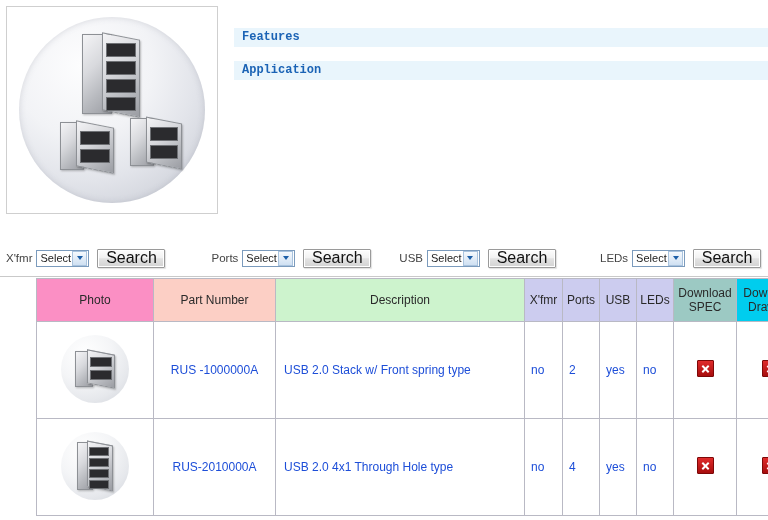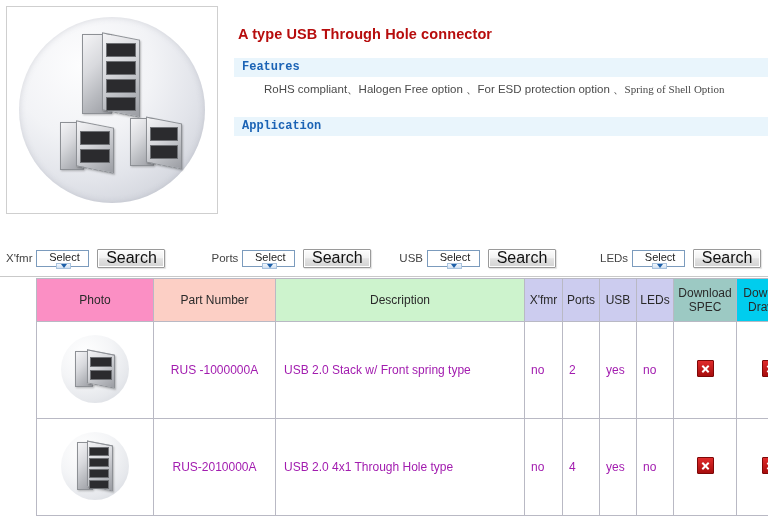--- a/index.html
+++ b/index.html
@@ -47,21 +47,21 @@
   
   .filters{
     position:absolute;left:0;top:243px;width:768px;height:30px;
     display:flex;align-items:center;
   }
   .fgroup{display:flex;align-items:center;}
   .flabel{font-size:11.5px;color:#444;margin-right:4px;}
   .select{
     display:inline-flex;align-items:center;justify-content:space-between;
     width:53px;height:17px;border:1px solid #7b9bbd;background:#fff;
-    font-size:11px;color:#222;padding:0 0 0 3px;box-sizing:border-box;flex-direction:column;
+    font-size:11px;color:#222;padding:0 0 0 3px;box-sizing:border-box;
   }
   .select .arrowbox{
     width:15px;height:15px;margin-right:1px;
     background:linear-gradient(#f5f9fd,#cfe0f2);border:1px solid #a9c3de;
     display:flex;align-items:center;justify-content:center;box-sizing:border-box;
   }
   .select .arrowbox i{
     display:block;width:0;height:0;border-left:3.5px solid transparent;
     border-right:3.5px solid transparent;border-top:4px solid #1d5fa8;
   }
@@ -83,21 +83,21 @@
   .tbl th,.tbl td{border:1px solid #b9b9c4;font-weight:normal;}
   .tbl th{
     height:40px;font-size:12px;color:#2a2a2a;text-align:center;line-height:14px;
   }
   .th-photo{background:#fb8fc4;}
   .th-part{background:#fccfc5;}
   .th-desc{background:#cdf3cd;}
   .th-spec{background:#9cc9c3;}
   .th-draw{background:#00cdee;}
   .th-attr{background:#ccccef;}
-  .tbl td{height:94px;background:#fff;font-size:12px;color:#a21caf;}
+  .tbl td{height:94px;background:#fff;font-size:12px;color:#1d4ed8;}
   .c-photo{text-align:center;vertical-align:middle;}
   .c-part{text-align:center;vertical-align:middle;color:#555;}
   .c-desc{padding-left:8px;vertical-align:middle;color:#555;}
   .c-attr{padding-left:6px;vertical-align:middle;color:#666;}
   .c-dl{text-align:center;vertical-align:middle;}
 
   .thumb{
     width:68px;height:68px;border-radius:50%;display:inline-block;position:relative;overflow:hidden;
     background:radial-gradient(circle at 35% 28%, #ffffff 0%, #f4f5f7 42%, #e6e8ec 70%, #d5d8de 92%, #cbced6 100%);
   }
@@ -136,26 +136,22 @@
         <div class="port" style="left:70px;top:139px;width:28px;height:12px;"></div>
 
         <div class="conn" style="left:120px;top:108px;width:22px;height:46px;"></div>
         <div class="conn" style="left:136px;top:110px;width:34px;height:44px;transform:skewY(11deg);"></div>
         <div class="port" style="left:140px;top:117px;width:26px;height:12px;"></div>
         <div class="port" style="left:140px;top:135px;width:26px;height:12px;"></div>
       </div>
     </div>
 
     <div class="hero-info">
-      <div class="hero-title">A type USB Through Hole connector</div>
 
       <div class="sec-head">Features</div>
-      <div class="sec-body">
-        <span>RoHS compliant、Halogen Free  option 、For ESD protection option 、</span><span class="small">Spring of Shell Option</span>
-      </div>
 
       <div class="app-gap"></div>
 
       <div class="sec-head">Application</div>
     </div>
   </div>
 
   <div class="filters">
 
     <div class="fgroup" style="margin-left:6px;">

